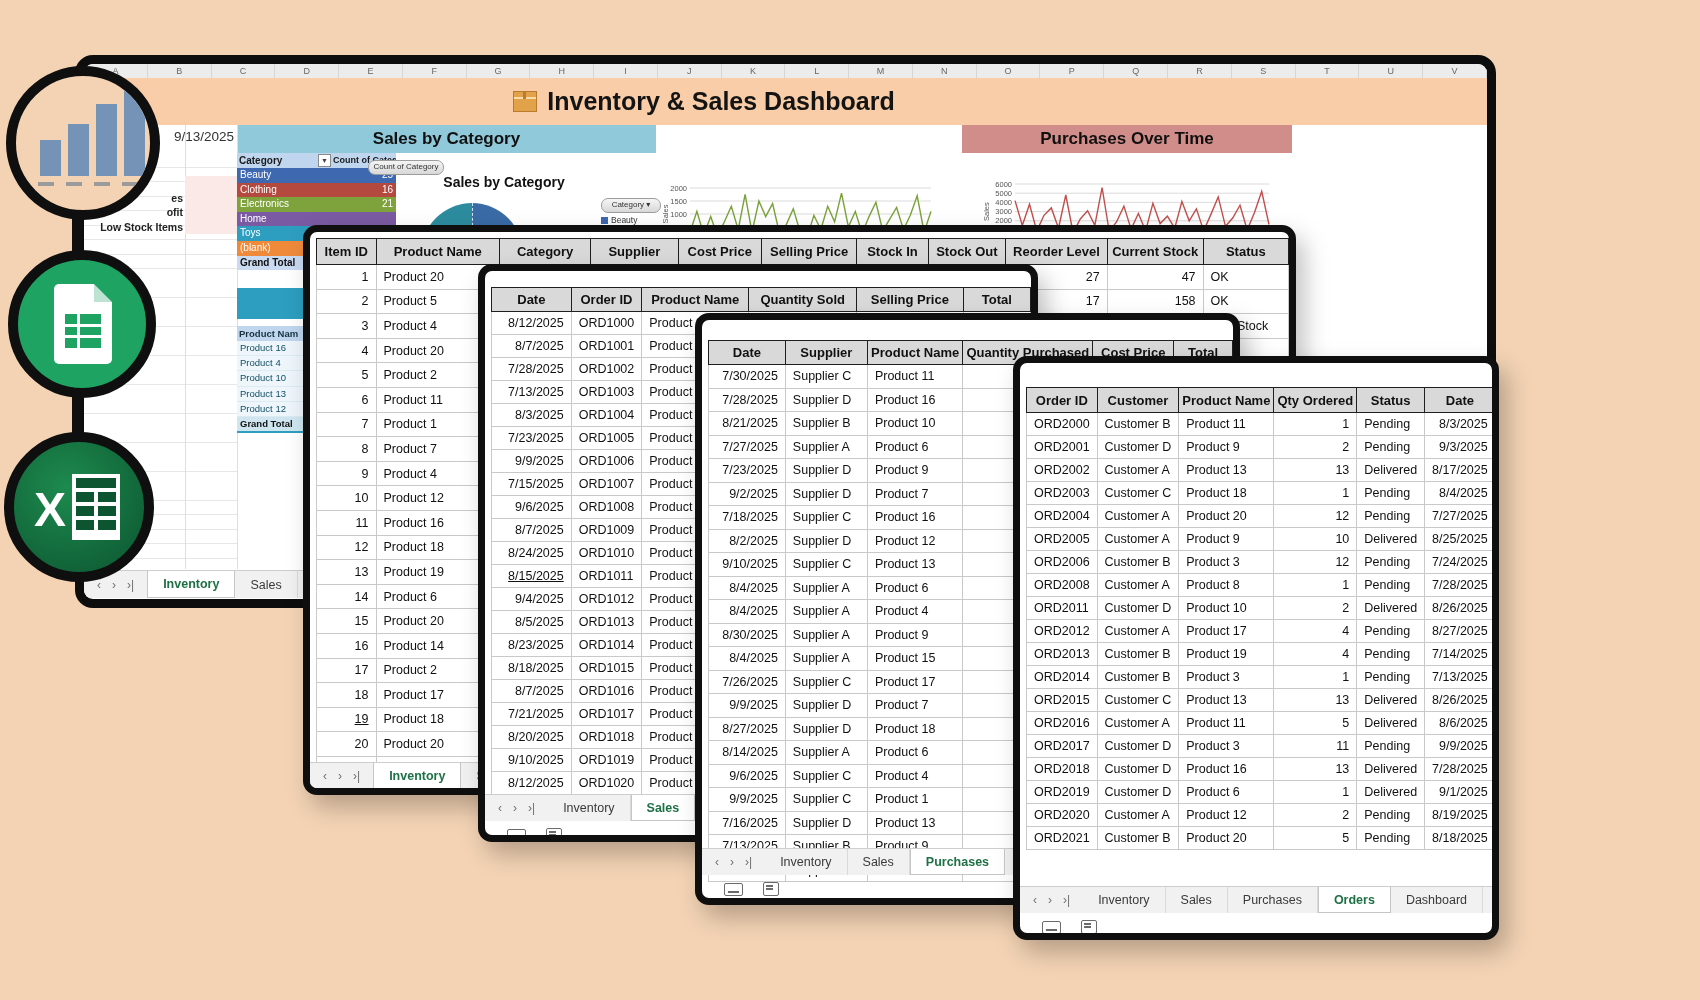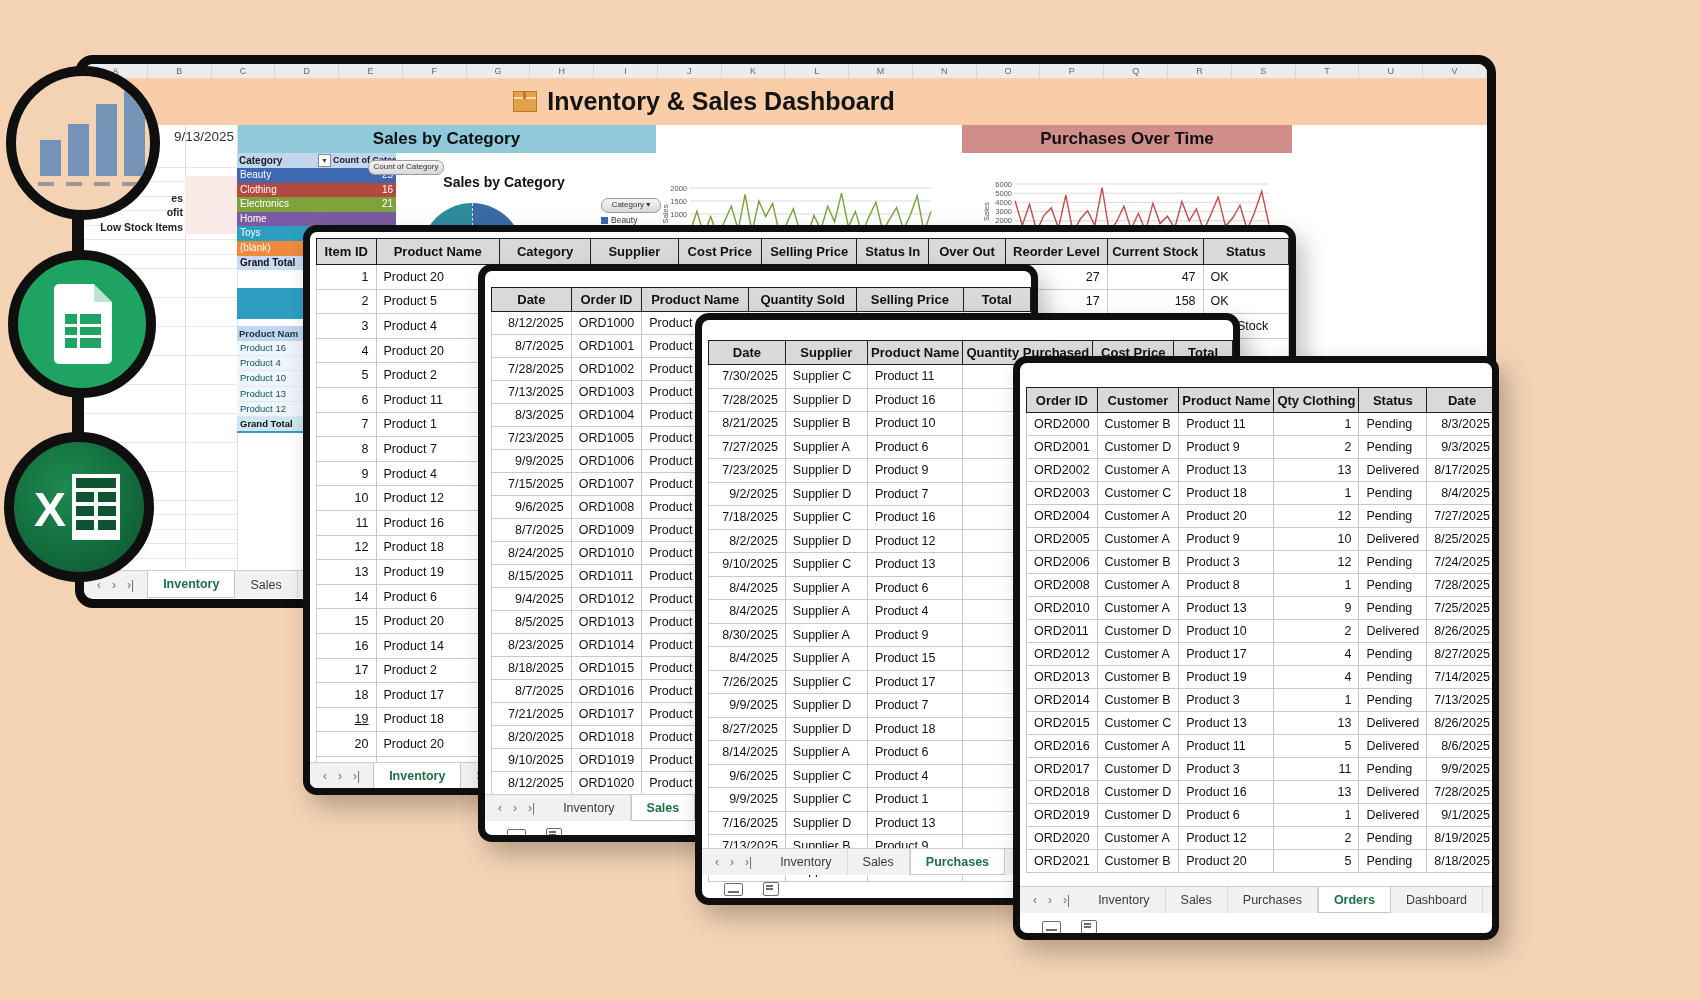--- a/index.html
+++ b/index.html
@@ -322,22 +322,22 @@
             <col style="width: 86px;">
           </colgroup>
           <thead>
             <tr>
               <th style="height: 25px;">Item ID</th>
               <th style="height: 25px;">Product Name</th>
               <th style="height: 25px;">Category</th>
               <th style="height: 25px;">Supplier</th>
               <th style="height: 25px;">Cost Price</th>
               <th style="height: 25px;">Selling Price</th>
-              <th style="height: 25px;">Status In</th>
-              <th style="height: 25px;">Over Out</th>
+              <th style="height: 25px;">Stock In</th>
+              <th style="height: 25px;">Stock Out</th>
               <th style="height: 25px;">Reorder Level</th>
               <th style="height: 25px;">Current Stock</th>
               <th style="height: 25px;">Status</th>
             </tr>
           </thead>
           <tbody>
             <tr>
               <td class="r" style="height: 23.6px;">1</td>
               <td class="l" style="height: 23.6px;">Product 20</td>
               <td class="l" style="height: 23.6px;">Electronics</td>
@@ -741,21 +741,21 @@
             </tr>
             <tr>
               <td class="r" style="height: 22px;">8/24/2025</td>
               <td class="l" style="height: 22px;">ORD1010</td>
               <td class="l" style="height: 22px;">Product 5</td>
               <td class="r" style="height: 22px;"></td>
               <td class="r" style="height: 22px;"></td>
               <td class="r" style="height: 22px;"></td>
             </tr>
             <tr>
-              <td class="r" style="height: 22px;">8/15/2025</td>
+              <td class="r" style="height: 22px; text-decoration: underline;">8/15/2025</td>
               <td class="l" style="height: 22px;">ORD1011</td>
               <td class="l" style="height: 22px;">Product 4</td>
               <td class="r" style="height: 22px;"></td>
               <td class="r" style="height: 22px;"></td>
               <td class="r" style="height: 22px;"></td>
             </tr>
             <tr>
               <td class="r" style="height: 22px;">9/4/2025</td>
               <td class="l" style="height: 22px;">ORD1012</td>
               <td class="l" style="height: 22px;">Product 6</td>
@@ -1078,21 +1078,21 @@
             <col style="width: 104px;">
             <col style="width: 100px;">
             <col style="width: 62px;">
             <col style="width: 66px;">
           </colgroup>
           <thead>
             <tr>
               <th style="height: 24px;">Order ID</th>
               <th style="height: 24px;">Customer</th>
               <th style="height: 24px;">Product Name</th>
-              <th style="height: 24px;">Qty Clothing</th>
+              <th style="height: 24px;">Qty Ordered</th>
               <th style="height: 24px;">Status</th>
               <th style="height: 24px;">Date</th>
             </tr>
           </thead>
           <tbody>
             <tr>
               <td class="l" style="height: 22px;">ORD2000</td>
               <td class="l" style="height: 22px;">Customer B</td>
               <td class="l" style="height: 22px;">Product 11</td>
               <td class="r" style="height: 22px;">1</td>
@@ -1147,28 +1147,20 @@
               <td class="l" style="height: 22px;">Pending</td>
               <td class="r" style="height: 22px;">7/24/2025</td>
             </tr>
             <tr>
               <td class="l" style="height: 22px;">ORD2008</td>
               <td class="l" style="height: 22px;">Customer A</td>
               <td class="l" style="height: 22px;">Product 8</td>
               <td class="r" style="height: 22px;">1</td>
               <td class="l" style="height: 22px;">Pending</td>
               <td class="r" style="height: 22px;">7/28/2025</td>
-            </tr>
-            <tr>
-              <td class="l" style="height: 22px;">ORD2010</td>
-              <td class="l" style="height: 22px;">Customer A</td>
-              <td class="l" style="height: 22px;">Product 13</td>
-              <td class="r" style="height: 22px;">9</td>
-              <td class="l" style="height: 22px;">Pending</td>
-              <td class="r" style="height: 22px;">7/25/2025</td>
             </tr>
             <tr>
               <td class="l" style="height: 22px;">ORD2011</td>
               <td class="l" style="height: 22px;">Customer D</td>
               <td class="l" style="height: 22px;">Product 10</td>
               <td class="r" style="height: 22px;">2</td>
               <td class="l" style="height: 22px;">Delivered</td>
               <td class="r" style="height: 22px;">8/26/2025</td>
             </tr>
             <tr>

